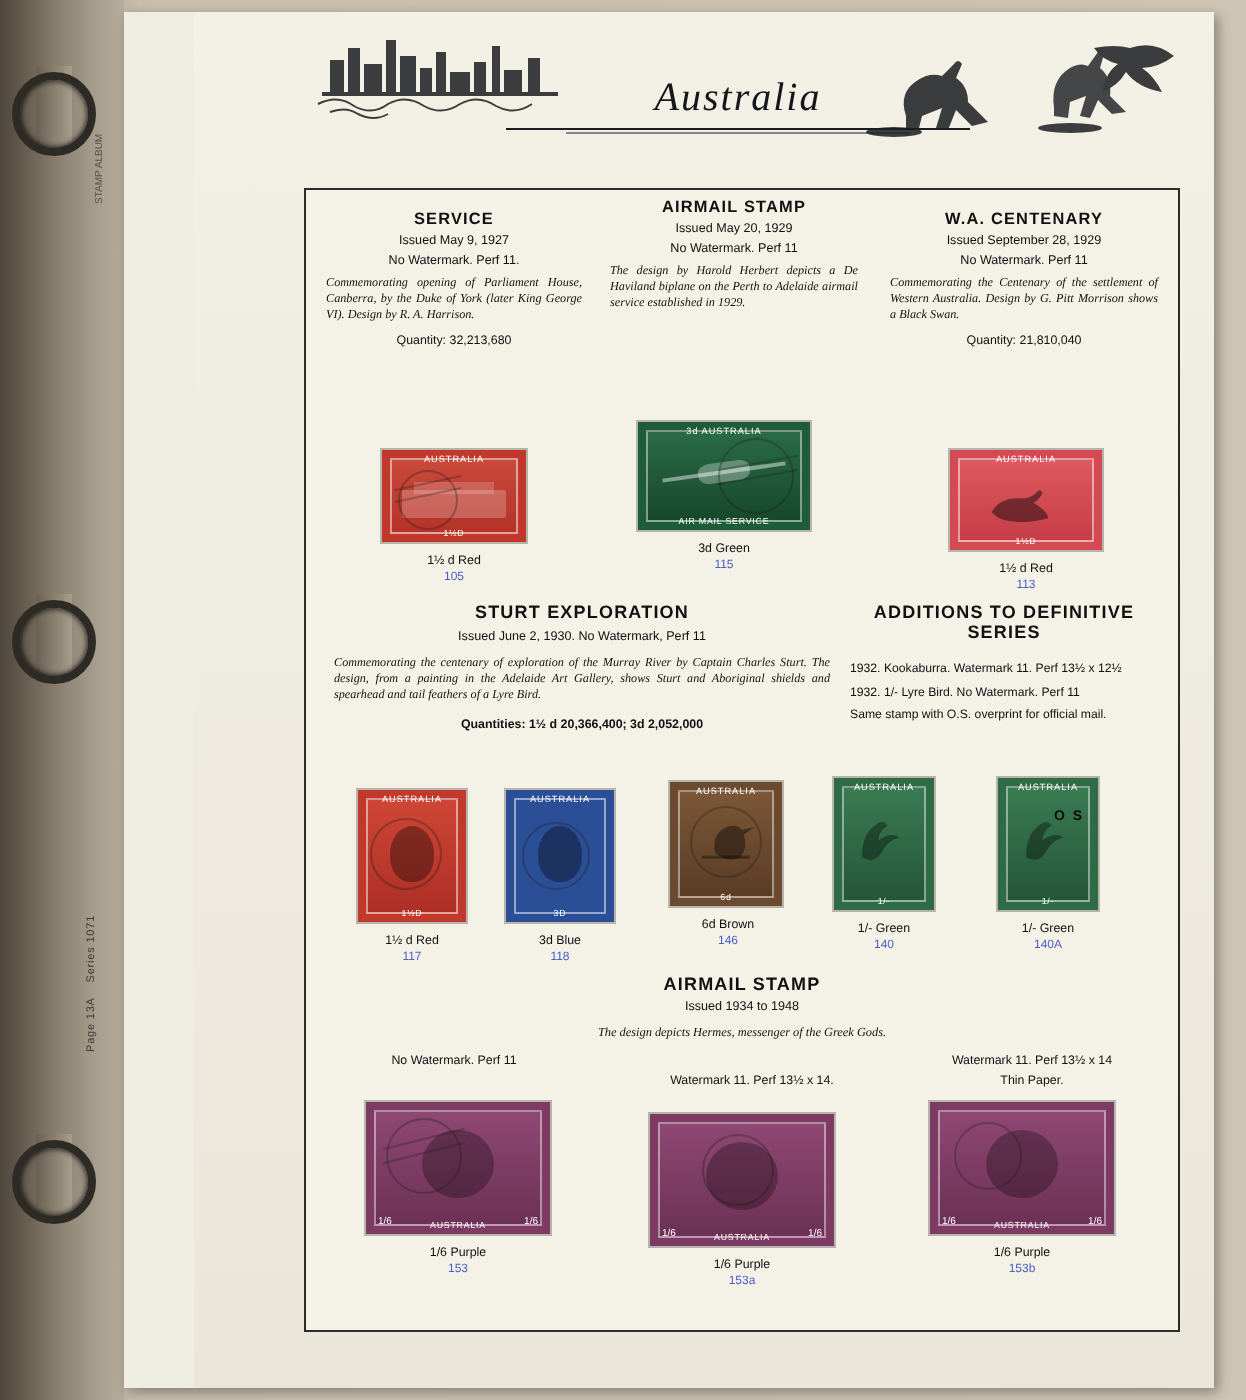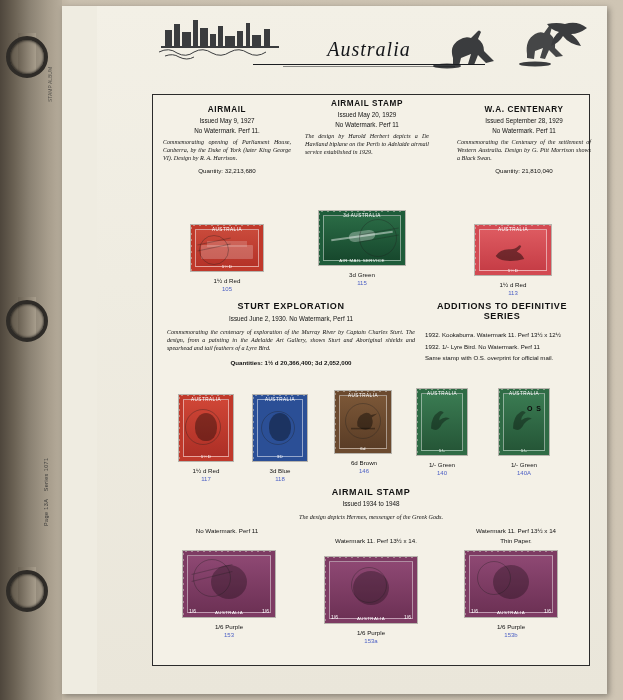--- a/index.html
+++ b/index.html
@@ -133,21 +133,21 @@
           </g>
         </svg>
         <div class="title">Australia</div>
         <div class="hrule"></div>
         <div class="hrule2"></div>
       </div>
 
       <div class="frame">
 
         <div style="position:absolute;left:10px;top:10px;width:128px;">
-          <div class="col-title">AIRMAIL</div>
+          <div class="col-title">SERVICE</div>
           <div class="sub">Issued May 9, 1927</div>
           <div class="sub">No Watermark. Perf 11.</div>
           <div class="ital" style="margin-top:4px;">Commemorating opening of Parliament House, Canberra, by the Duke of York (later King George VI). Design by R. A. Harrison.</div>
           <div class="qty" style="margin-top:5px;">Quantity: 32,213,680</div>
         </div>
         <div class="stamp" style="left:38px;top:130px;width:72px;height:46px;background:#c0392b;">
           <div class="edge"></div>
           <div style="position:absolute;left:4px;top:4px;right:4px;bottom:4px;border:.7px solid rgba(255,255,255,.5);background:
              linear-gradient(180deg,#c94a3b 0,#b53228 100%);"></div>
           <div style="position:absolute;left:10px;top:20px;width:52px;height:14px;background:rgba(255,255,255,.22);border-radius:1px;"></div>
@@ -175,21 +175,21 @@
           <div style="position:absolute;left:30px;top:20px;width:26px;height:10px;background:rgba(255,255,255,.3);border-radius:6px/4px;transform:rotate(-8deg);"></div>
           <div class="txt-top">3d AUSTRALIA</div>
           <div class="txt-bot">AIR MAIL SERVICE</div>
           <div class="pm" style="left:40px;top:8px;width:36px;height:36px;"></div>
           <div class="pmline" style="left:40px;top:20px;width:40px;transform:rotate(-10deg);"></div>
           <div class="pmline" style="left:40px;top:27px;width:40px;transform:rotate(-10deg);"></div>
         </div>
         <div class="cap" style="position:absolute;left:166px;top:176px;width:86px;">3d Green</div>
         <div class="catno" style="position:absolute;left:166px;top:184px;width:86px;">115</div>
 
-        <div style="position:absolute;left:304px;top:10px;width:134px;">
+        <div style="position:absolute;left:292px;top:10px;width:134px;">
           <div class="col-title">W.A. CENTENARY</div>
           <div class="sub">Issued September 28, 1929</div>
           <div class="sub">No Watermark. Perf 11</div>
           <div class="ital" style="margin-top:4px;">Commemorating the Centenary of the settlement of Western Australia. Design by G. Pitt Morrison shows a Black Swan.</div>
           <div class="qty" style="margin-top:5px;">Quantity: 21,810,040</div>
         </div>
         <div class="stamp" style="left:322px;top:130px;width:76px;height:50px;background:#d34a52;">
           <div class="edge"></div>
           <div style="position:absolute;left:4px;top:4px;right:4px;bottom:4px;border:.7px solid rgba(255,255,255,.5);
             background:linear-gradient(180deg,#dd5a60 0,#c63d46 100%);"></div>

